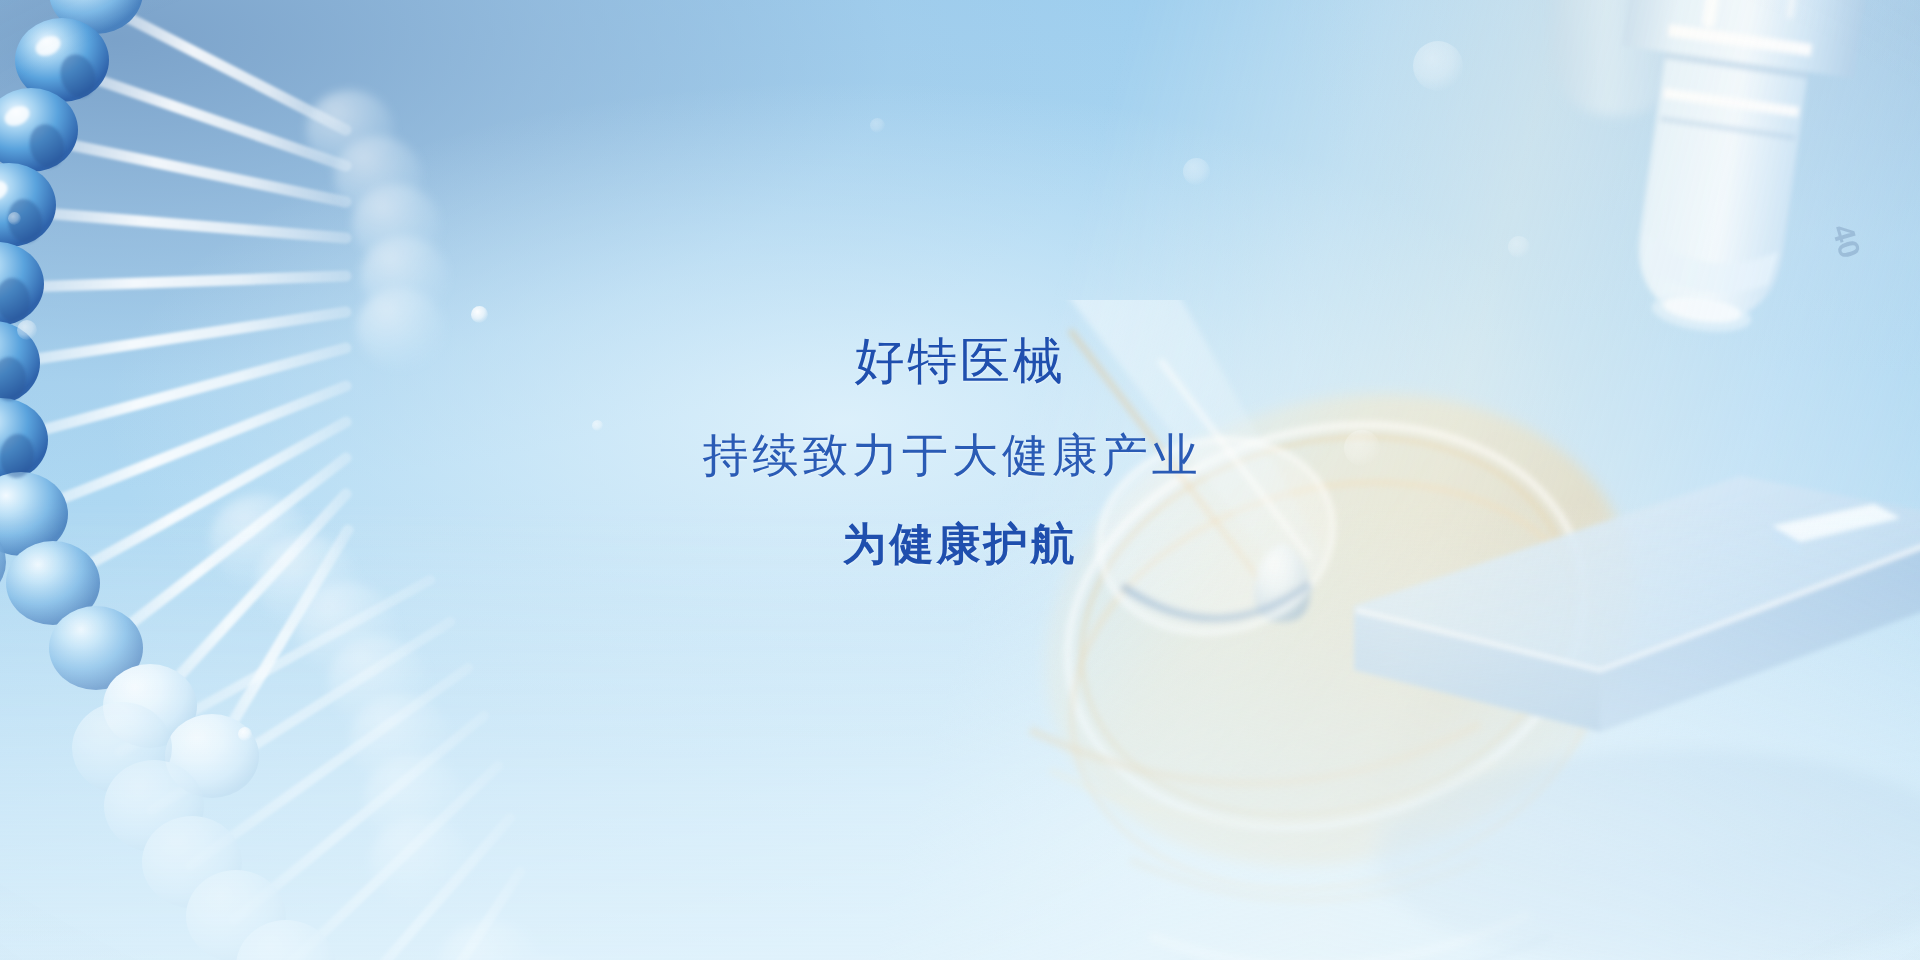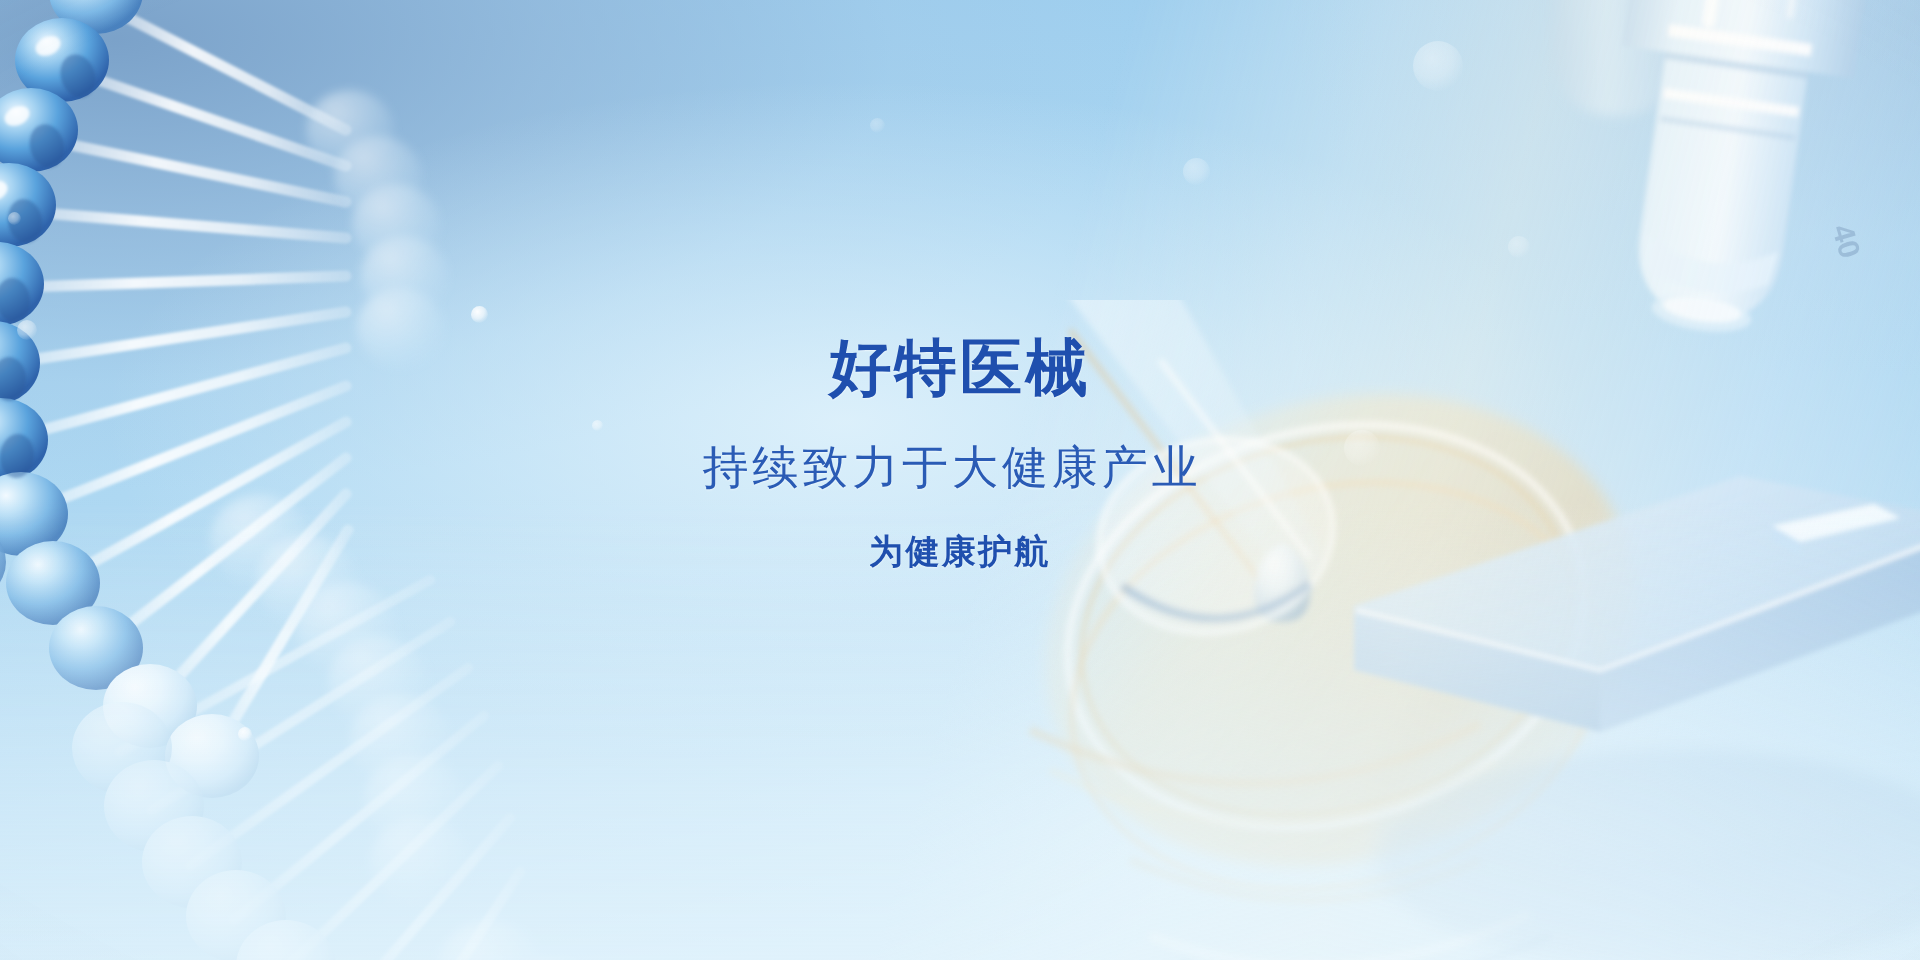--- a/index.html
+++ b/index.html
@@ -70,40 +70,40 @@
     background:radial-gradient(circle at 38% 34%, rgba(255,255,255,.96) 0%, rgba(255,255,255,.62) 44%, rgba(255,255,255,0) 78%);
   }
 
   
   .copy{
     position:absolute;left:0;top:336px;width:1920px;
     text-align:center;
     user-select:none;
   }
   .copy .title{
-    font-size:62px;
+    font-size:50px;
     line-height:1.02;
-    font-weight:700;
+    font-weight:400;
     letter-spacing:.055em;
     color:#1f4fae;
     margin:0;
     text-shadow:0 1px 2px rgba(255,255,255,.55);
   }
   .copy .sub{
     margin:44px 16px 0 0;
     font-size:46px;
     line-height:1.05;
     font-weight:400;
     letter-spacing:.085em;
     color:#2a5bb5;
     text-shadow:0 1px 2px rgba(255,255,255,.5);
   }
   .copy .tag{
     margin:42px 0 0 0;
-    font-size:34px;
+    font-size:44px;
     line-height:1.05;
     font-weight:700;
     letter-spacing:.07em;
     color:#1f4fae;
     text-shadow:0 1px 2px rgba(255,255,255,.5);
   }
 </style>
 </head>
 <body>
 

